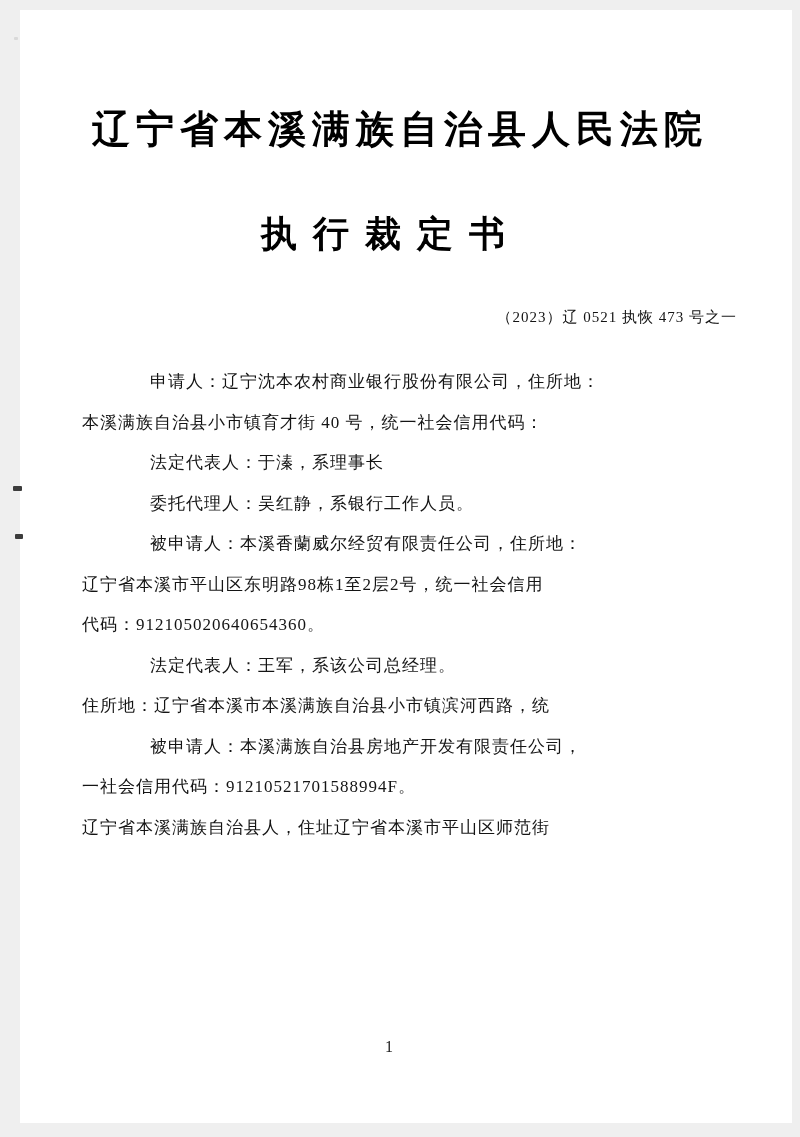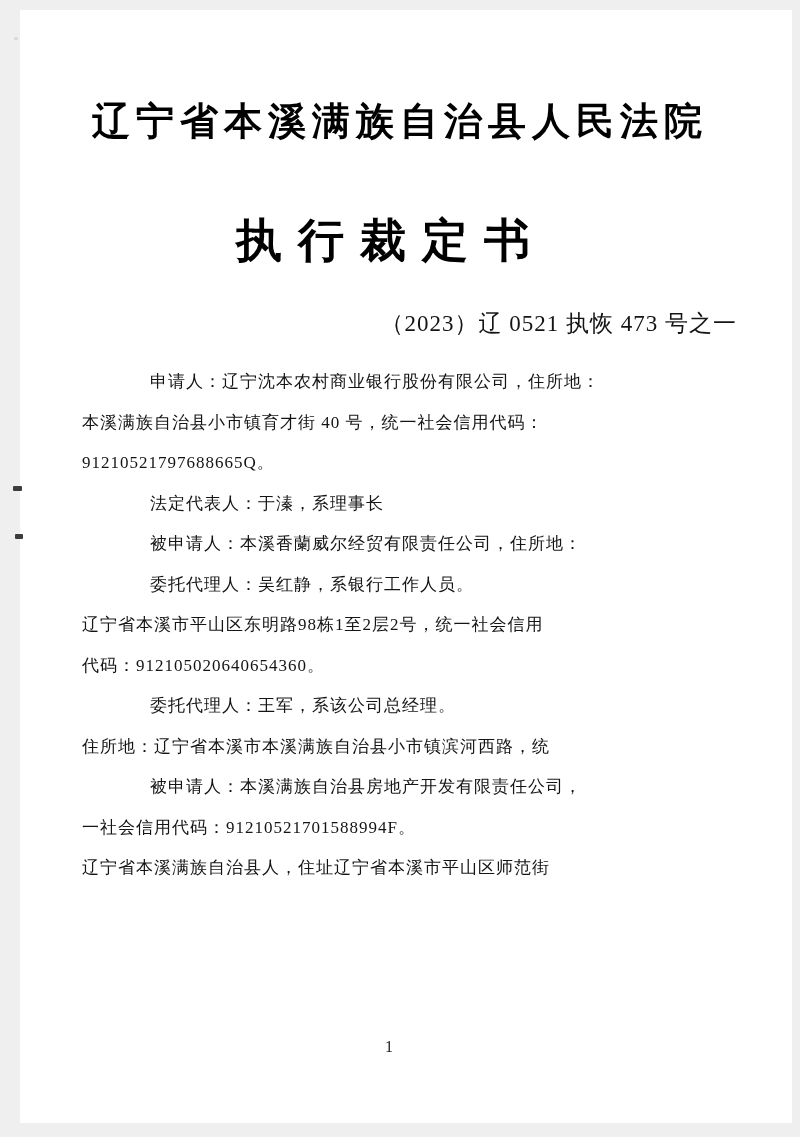--- a/index.html
+++ b/index.html
@@ -14,49 +14,49 @@
   .page {
     position: absolute;
     left: 20px; top: 10px;
     width: 772px; height: 1113px;
     background: #ffffff;
   }
   .court-name {
     position: absolute;
     left: 0; right: 0;
     top: 86px;
-    margin: 0;
+    margin: 8px;
     text-align: center;
     font-size: 38px;
     font-weight: bold;
     color: #000000;
     letter-spacing: 6px;
     padding-right: 12px;
     white-space: nowrap;
   }
   .doc-title {
     position: absolute;
     left: 0; right: 0;
     top: 200px;
     margin: 0;
     text-align: center;
-    font-size: 46px;
+    font-size: 36px;
     font-weight: bold;
     color: #000000;
     letter-spacing: 16px;
     padding-right: 30px;
     white-space: nowrap;
   }
   .case-number {
     position: absolute;
     left: 0; right: 0;
     top: 298px;
     text-align: right;
     padding-right: 55px;
-    font-size: 23px;
+    font-size: 15px;
     letter-spacing: 1px;
     white-space: nowrap;
   }
   .body-text {
     position: absolute;
     left: 62px;
     top: 352px;
     width: 680px;
     font-size: 17px;
     letter-spacing: 1px;
@@ -92,27 +92,26 @@
 <body>
 
 <div class="scan-bg">
   <div class="page">
     <h1 class="court-name">辽宁省本溪满族自治县人民法院</h1>
     <h2 class="doc-title">执行裁定书</h2>
     <div class="case-number">（2023）辽 0521 执恢 473 号之一</div>
     <div class="body-text">
         <div class="body-line indent">申请人：辽宁沈本农村商业银行股份有限公司，住所地：</div>
         <div class="body-line">本溪满族自治县小市镇育才街 40 号，统一社会信用代码：</div>
-        <div class="body-line">91210521797688665Q。</div>
         <div class="body-line indent">法定代表人：于溱，系理事长</div>
+        <div class="body-line indent">委托代理人：吴红静，系银行工作人员。</div>
         <div class="body-line indent">被申请人：本溪香蘭威尔经贸有限责任公司，住所地：</div>
-        <div class="body-line indent">委托代理人：吴红静，系银行工作人员。</div>
         <div class="body-line">辽宁省本溪市平山区东明路98栋1至2层2号，统一社会信用</div>
         <div class="body-line">代码：912105020640654360。</div>
-        <div class="body-line indent">委托代理人：王军，系该公司总经理。</div>
+        <div class="body-line indent">法定代表人：王军，系该公司总经理。</div>
         <div class="body-line">住所地：辽宁省本溪市本溪满族自治县小市镇滨河西路，统</div>
         <div class="body-line indent">被申请人：本溪满族自治县房地产开发有限责任公司，</div>
         <div class="body-line">一社会信用代码：91210521701588994F。</div>
         <div class="body-line">辽宁省本溪满族自治县人，住址辽宁省本溪市平山区师范街</div>
       </div>
     <div class="page-number">1</div>
   </div>
   <div class="artifact artifact-1"></div>
   <div class="artifact artifact-2"></div>
   <div class="artifact artifact-3"></div>

